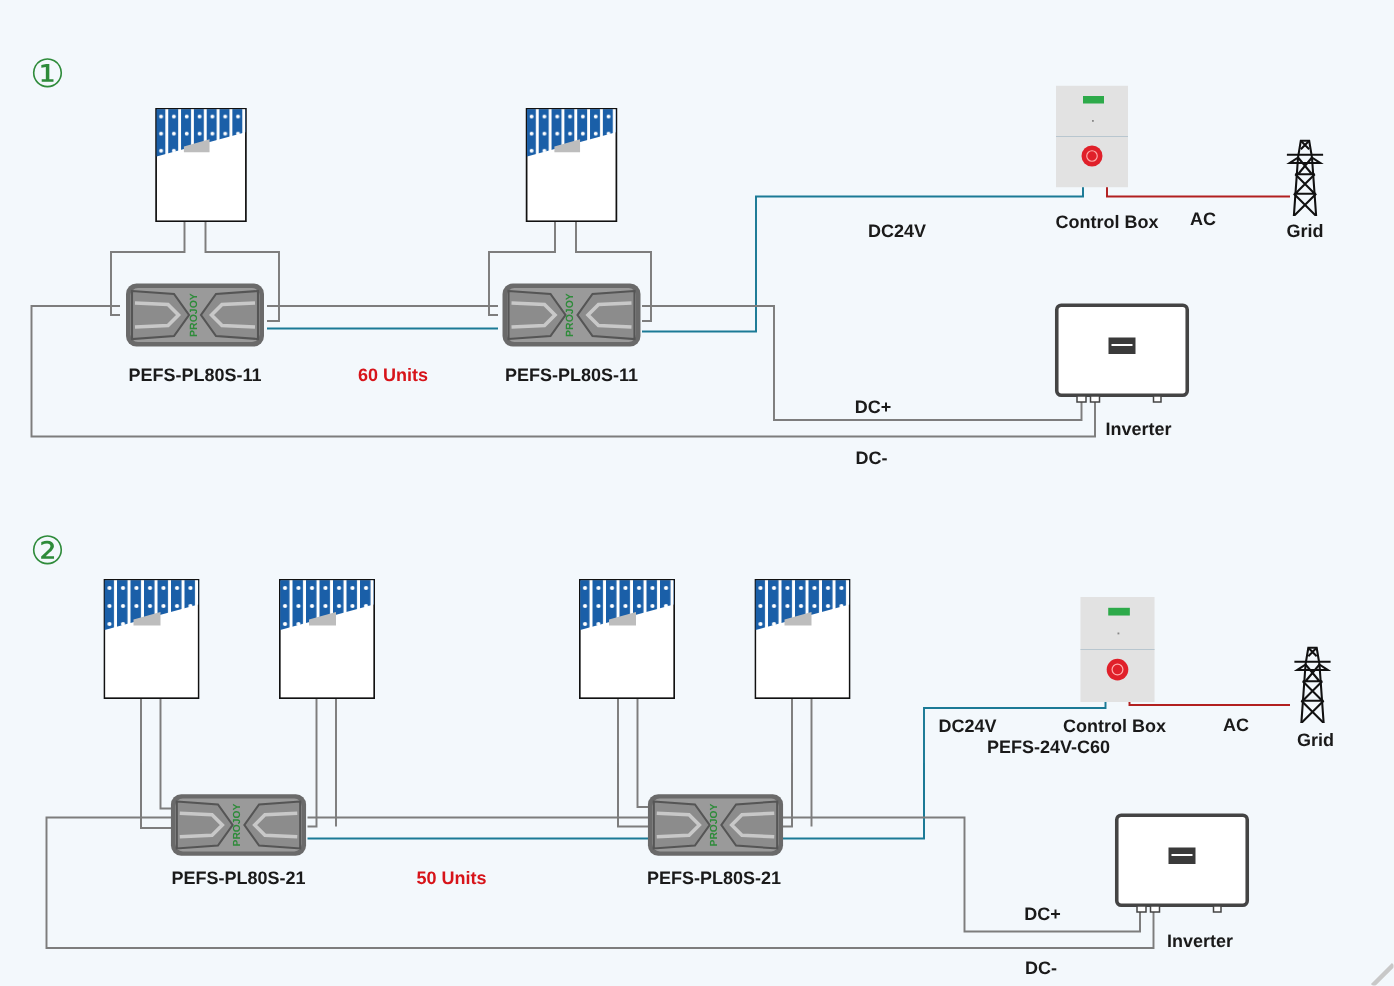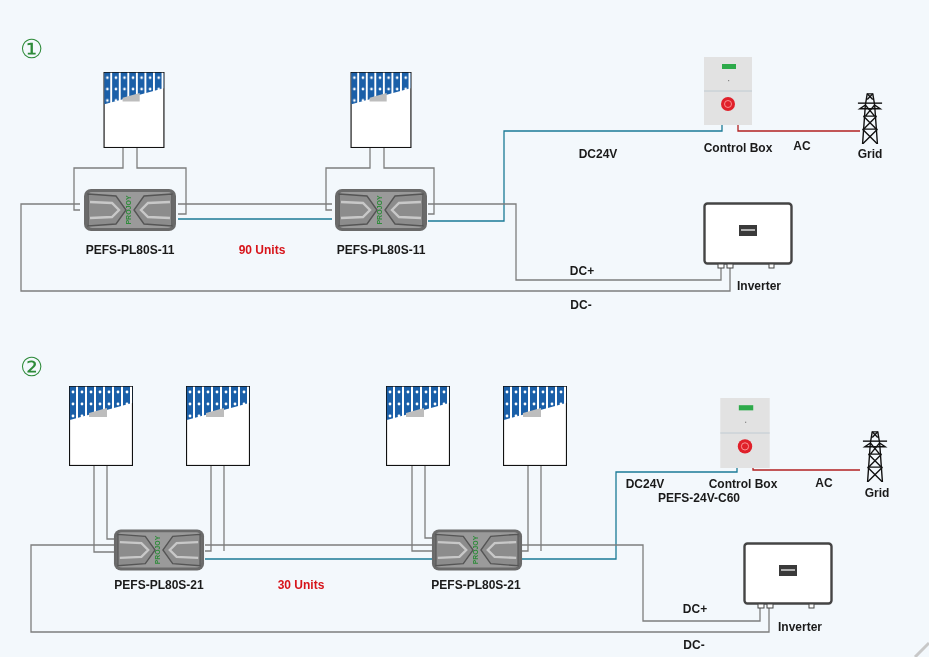--- a/index.html
+++ b/index.html
@@ -129,33 +129,33 @@
     <use href="#controlbox" x="720" y="398" width="50" height="70"></use>
     <use href="#inverter" x="743" y="542" width="90" height="68"></use>
     <use href="#tower" x="858" y="430" width="34" height="52"></use>
   </g>
 
   <path d="M915,657 L929,643" stroke="#c8c8c8" stroke-width="3"></path>
 </svg>
 
 <div class="num" style="left:20px;top:34px;">①</div>
 <div class="lbl center" style="left:130px;top:243px;">PEFS-PL80S-11</div>
-<div class="lbl center units" style="left:262px;top:243px;">90 Units</div>
+<div class="lbl center units" style="left:262px;top:243px;">60 Units</div>
 <div class="lbl center" style="left:381px;top:243px;">PEFS-PL80S-11</div>
 <div class="lbl center" style="left:598px;top:147px;">DC24V</div>
 <div class="lbl center" style="left:738px;top:141px;">Control Box</div>
 <div class="lbl center" style="left:802px;top:139px;">AC</div>
 <div class="lbl center" style="left:870px;top:147px;">Grid</div>
 <div class="lbl center" style="left:759px;top:279px;">Inverter</div>
 <div class="lbl center" style="left:582px;top:264px;">DC+</div>
 <div class="lbl center" style="left:581px;top:298px;">DC-</div>
 
 <div class="num" style="left:20px;top:352px;">②</div>
 <div class="lbl center" style="left:159px;top:578px;">PEFS-PL80S-21</div>
-<div class="lbl center units" style="left:301px;top:578px;">30 Units</div>
+<div class="lbl center units" style="left:301px;top:578px;">50 Units</div>
 <div class="lbl center" style="left:476px;top:578px;">PEFS-PL80S-21</div>
 <div class="lbl center" style="left:645px;top:477px;">DC24V</div>
 <div class="lbl center" style="left:743px;top:477px;">Control Box</div>
 <div class="lbl center" style="left:699px;top:491px;">PEFS-24V-C60</div>
 <div class="lbl center" style="left:824px;top:476px;">AC</div>
 <div class="lbl center" style="left:877px;top:486px;">Grid</div>
 <div class="lbl center" style="left:800px;top:620px;">Inverter</div>
 <div class="lbl center" style="left:695px;top:602px;">DC+</div>
 <div class="lbl center" style="left:694px;top:638px;">DC-</div>
 

